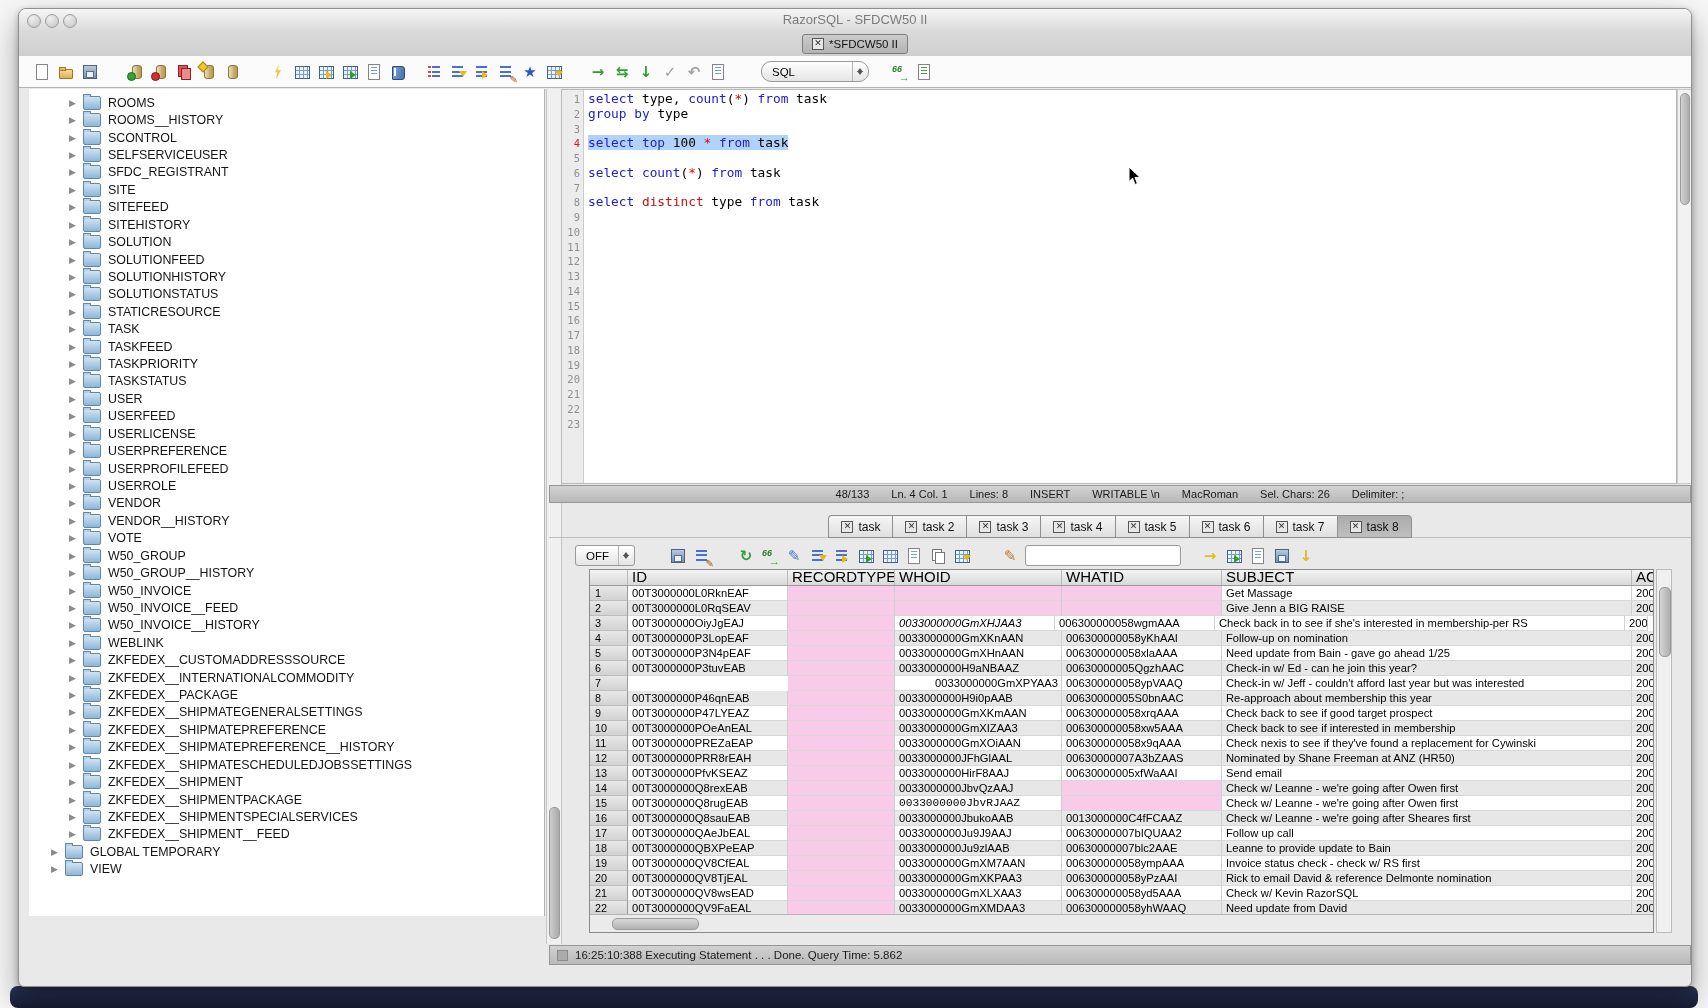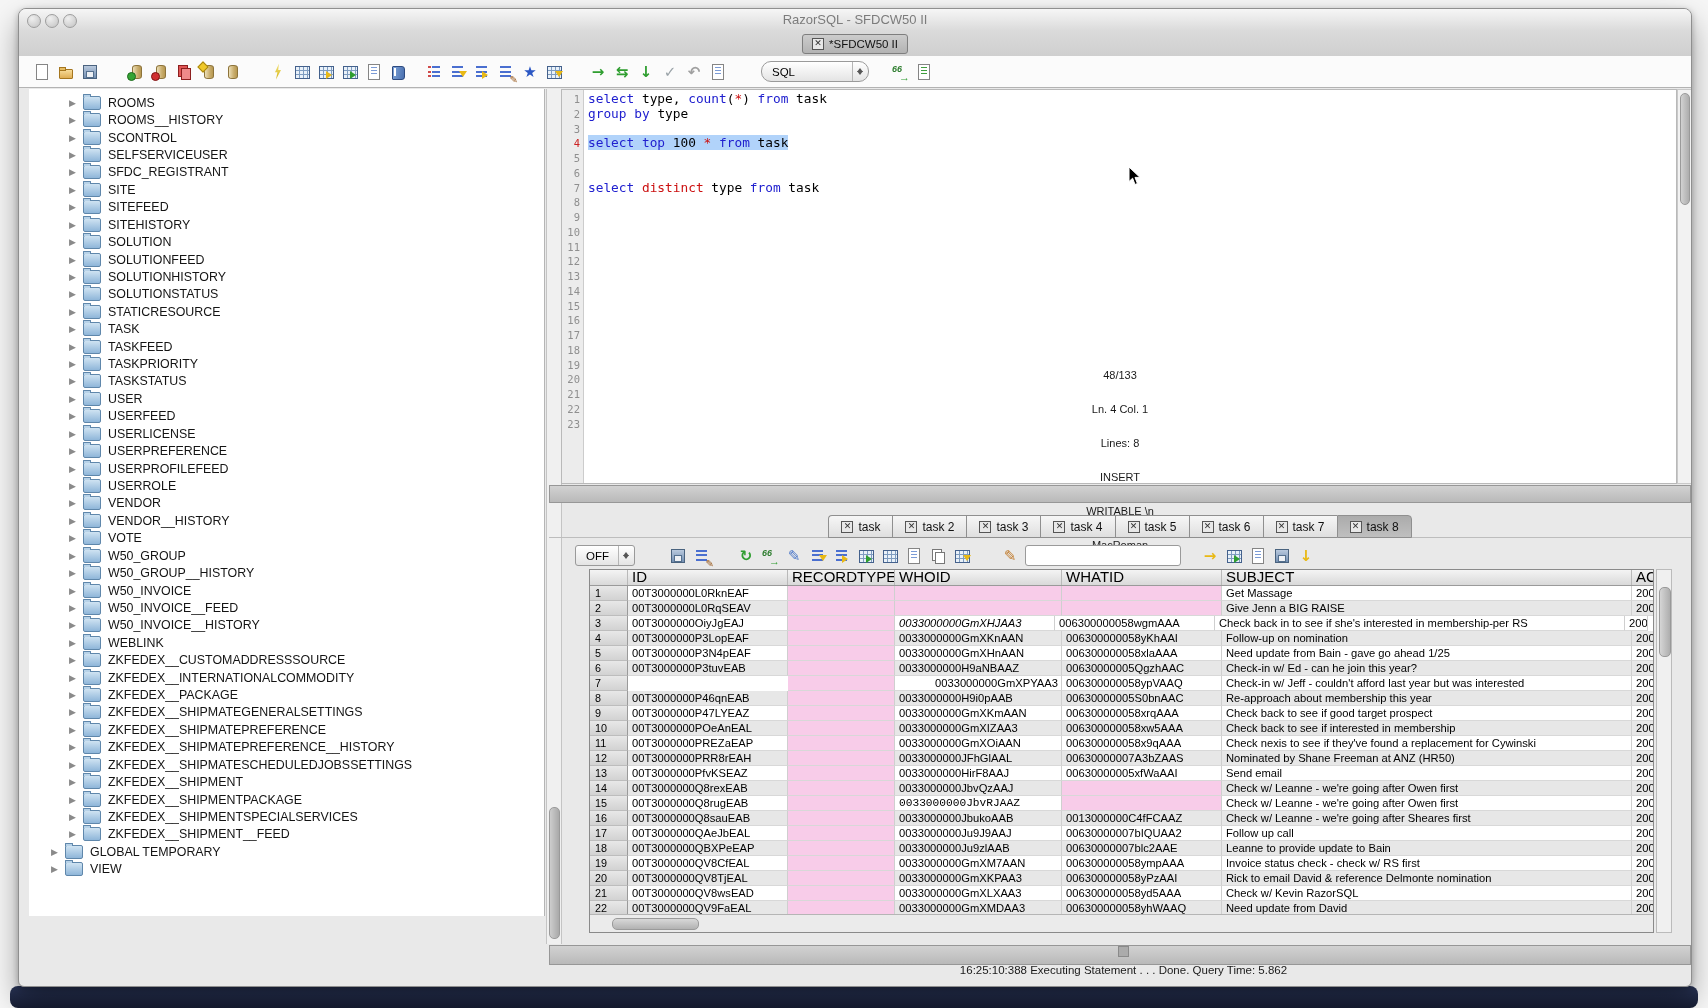--- a/index.html
+++ b/index.html
@@ -108,21 +108,21 @@
   .ed-line{height:14.75px;line-height:14.75px;white-space:pre;font-family:"DejaVu Sans Mono",monospace;font-size:12.8px;color:#000;}
   .kw{color:#2020cf;} .rd{color:#cc1111;} .pl{color:#000;}
   .sel{background:#b1d3fa;}
   #editor-vscroll{position:absolute;left:1658px;top:80px;width:14px;height:393px;background:#f2f2f2;
       border:1px solid #c9c9c9;}
   #editor-vthumb{position:absolute;left:2px;top:3px;width:8px;height:110px;background:linear-gradient(90deg,#d2d2d2,#adadad);
       border-radius:5px;border:1px solid #9a9a9a;}
   
   .statusbar{position:absolute;left:530px;width:1142px;height:18px;
       background:linear-gradient(#d2d2d2,#b9b9b9);border:1px solid #979797;
-      display:flex;align-items:center;font-size:11px;color:#1a1a1a;box-sizing:border-box;flex-direction:column;}
+      display:flex;align-items:center;font-size:11px;color:#1a1a1a;box-sizing:border-box;}
   #editor-status{top:476px;justify-content:center;gap:22px;}
   #bottom-status{top:936px;height:20px;gap:7px;padding-left:7px;font-size:11.5px;}
   #bottom-status .sqicon{width:9px;height:9px;background:#ababab;border:1px solid #8a8a8a;flex:none;}
   
   #rtabs{position:absolute;left:530px;top:505px;width:1142px;height:24px;display:flex;justify-content:center;align-items:flex-end;}
   #rtabs::after{content:"";position:absolute;left:0;right:0;bottom:0;height:1px;background:#bdbdbd;}
   .rtab{height:21px;display:flex;align-items:center;gap:5px;padding:0 12px;font-size:12px;color:#111;
       background:linear-gradient(#f6f6f6,#dfdfdf);border:1px solid #8f8f8f;border-right:none;position:relative;z-index:1;}
   .rtab:first-child{border-radius:4px 0 0 0;}
   .rtab:last-child{border-right:1px solid #8f8f8f;border-radius:0 4px 0 0;}
@@ -483,20 +483,21 @@
           <div class="gnum">21</div>
           <div class="gnum">22</div>
           <div class="gnum">23</div>
         </div>
       <div id="code">
           <div class="ed-line"><span><span class="kw">select</span><span class="pl"> type, </span><span class="kw">count</span><span class="pl">(</span><span class="rd">*</span><span class="pl">) </span><span class="kw">from</span><span class="pl"> task</span></span></div>
           <div class="ed-line"><span><span class="kw">group</span><span class="pl"> </span><span class="kw">by</span><span class="pl"> type</span></span></div>
           <div class="ed-line"><span></span></div>
           <div class="ed-line"><span class="sel"><span class="kw">select</span><span class="pl"> </span><span class="kw">top</span><span class="pl"> 100 </span><span class="rd">*</span><span class="pl"> </span><span class="kw">from</span><span class="pl"> task</span></span></div>
           <div class="ed-line"><span></span></div>
+          <div class="ed-line"><span><span class="kw">select</span><span class="pl"> </span><span class="kw">count</span><span class="pl">(</span><span class="rd">*</span><span class="pl">) </span><span class="kw">from</span><span class="pl"> task</span></span></div>
           <div class="ed-line"><span></span></div>
           <div class="ed-line"><span><span class="kw">select</span><span class="pl"> </span><span class="rd">distinct</span><span class="pl"> type </span><span class="kw">from</span><span class="pl"> task</span></span></div>
           <div class="ed-line"><span></span></div>
           <div class="ed-line"><span></span></div>
           <div class="ed-line"><span></span></div>
           <div class="ed-line"><span></span></div>
           <div class="ed-line"><span></span></div>
           <div class="ed-line"><span></span></div>
           <div class="ed-line"><span></span></div>
           <div class="ed-line"><span></span></div>

